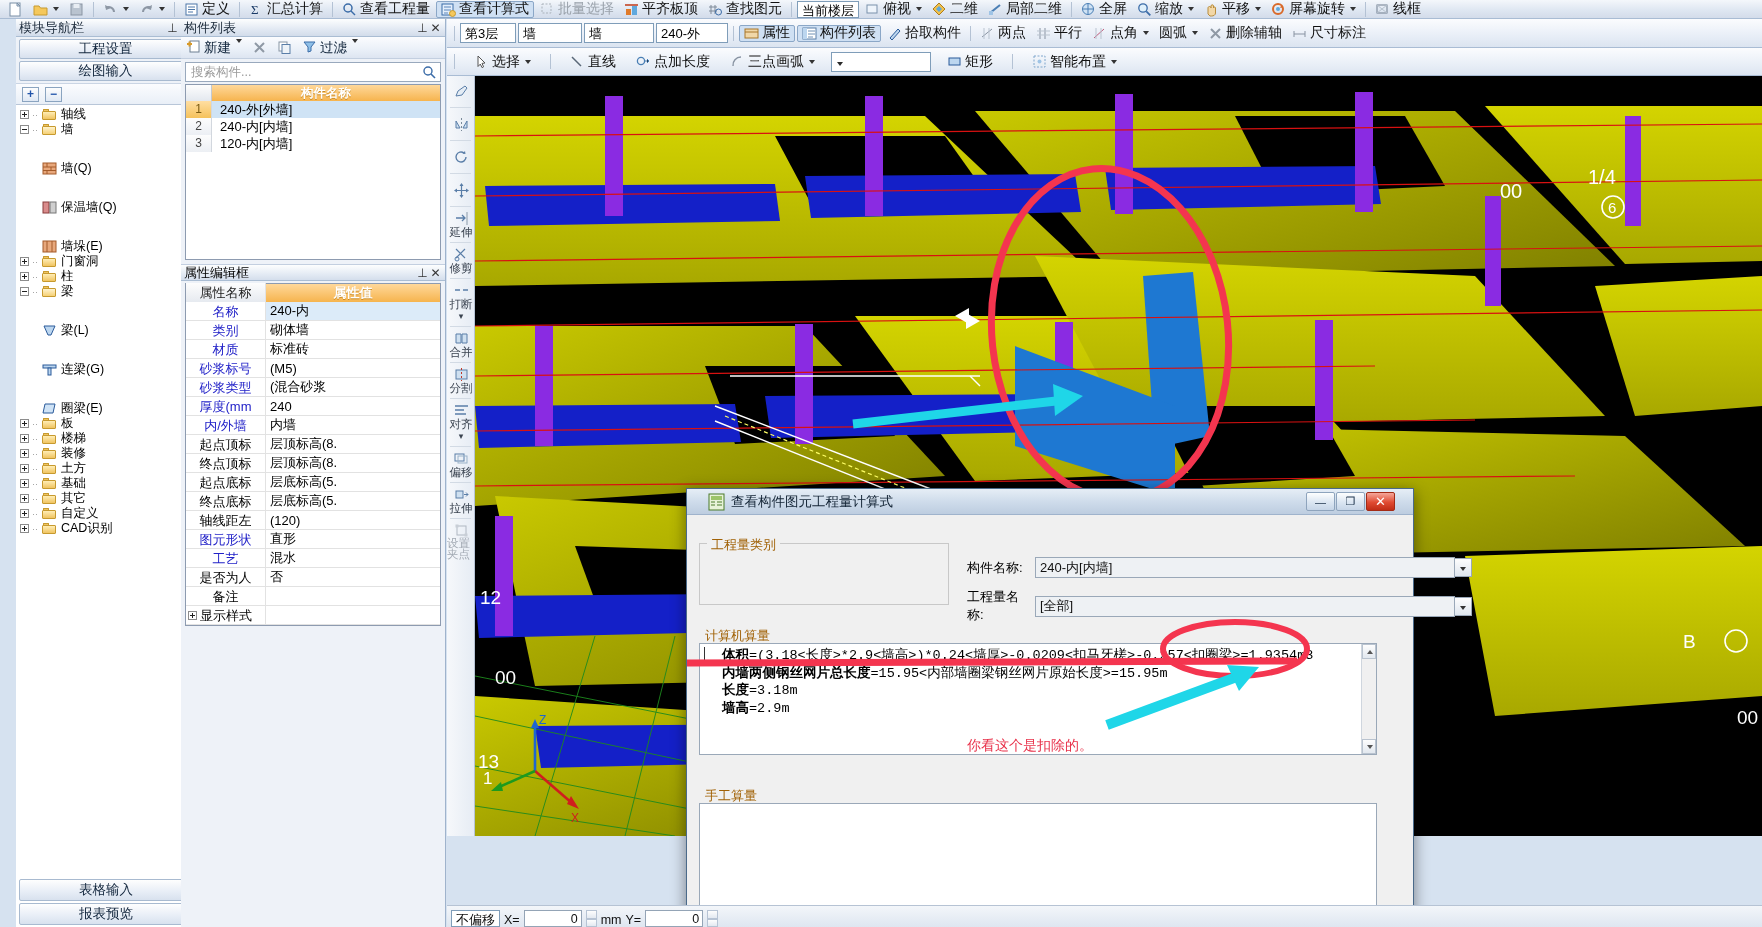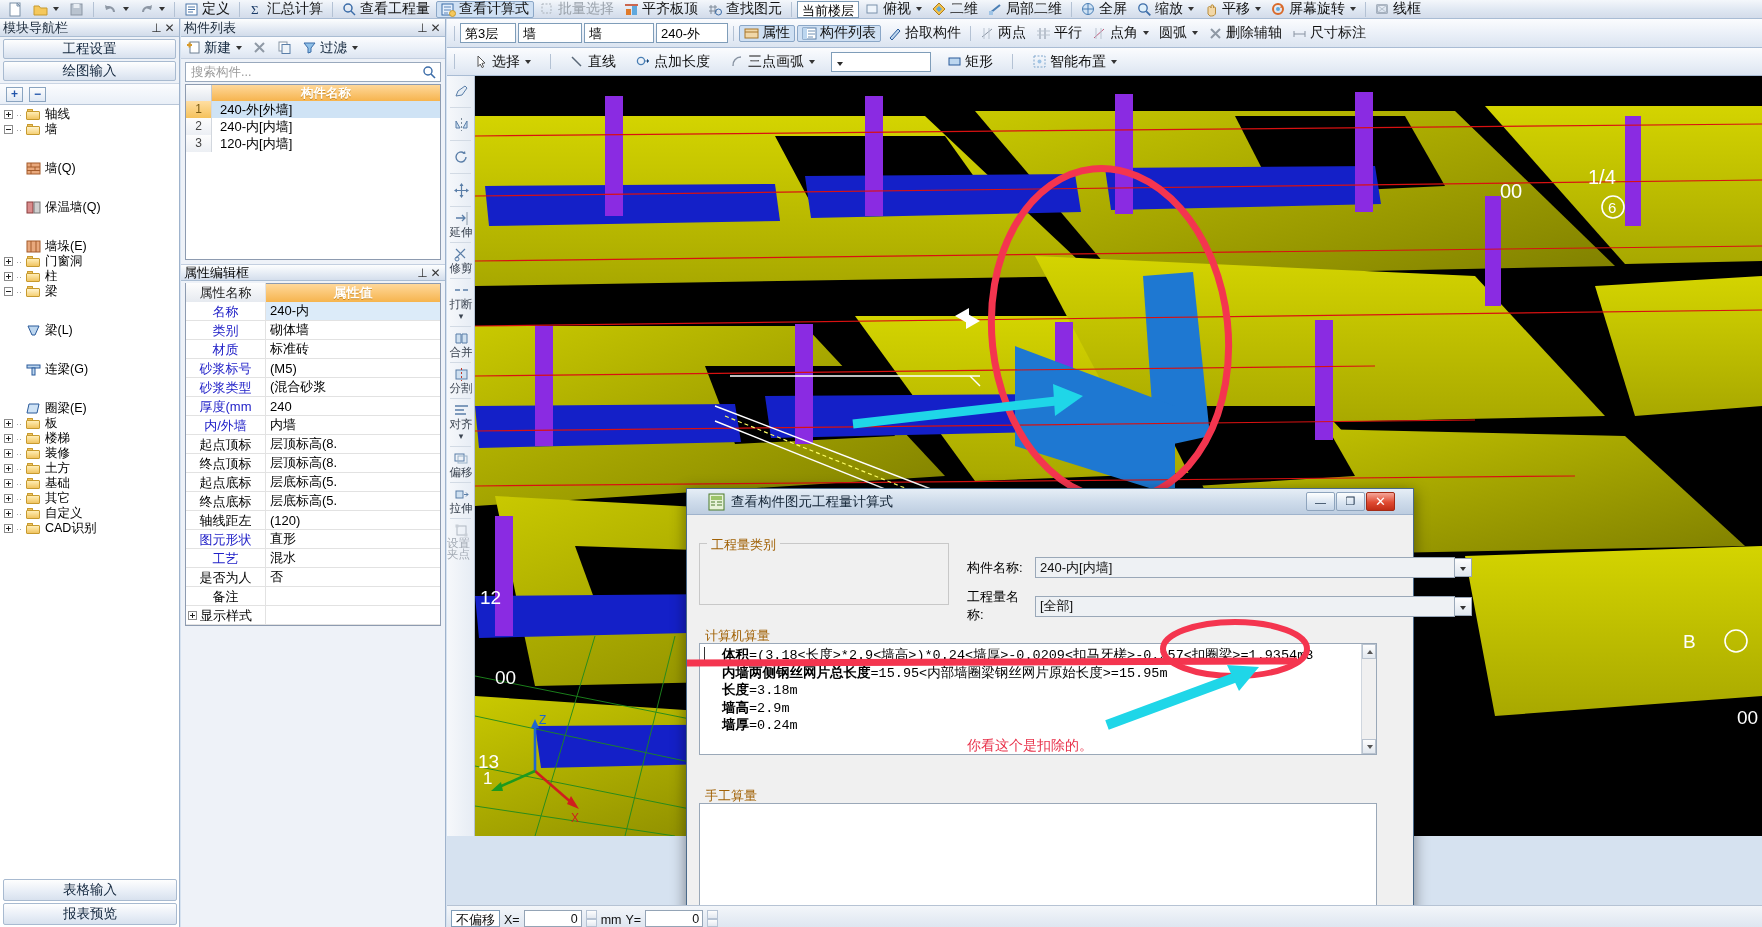--- a/index.html
+++ b/index.html
@@ -48,21 +48,21 @@
     border-left:3px solid transparent; border-right:3px solid transparent;
     border-top:4px solid #2a2a2a;
   }
   .caret { display:inline-block; width:0;height:0; margin-left:2px;
     border-left:3.5px solid transparent;border-right:3.5px solid transparent;border-top:4px solid #333; }
 
   
   .tb3 { top:48px; height:28px; background:linear-gradient(#fbfcfe,#e9eff7 60%,#dde5f1);gap:12px; }
 
   
-  .navpanel { position:absolute; left:0; top:19px; width:180px; height:908px; background:#eef2f8;
+  .navpanel { position:absolute; left:16px; top:19px; width:180px; height:908px; background:#eef2f8;
     border-right:1px solid #9fb3cc; }
   .panelbar {
     height:18px; background:linear-gradient(#fdfefe,#e2e9f3 60%,#d2dcea);
     border-bottom:1px solid #aabdd3; display:flex; align-items:center;
     padding:0 3px; font-size:13px; color:#1b2a3a;
   }
   .panelbar .ttl { flex:1; }
   .pinx { width:13px; text-align:center; color:#333; font-size:12px; cursor:pointer; }
   .navbtn {
     height:20px; margin:2px 3px; background:linear-gradient(#fefefe,#e7edf6 60%,#d8e1ee);
@@ -91,21 +91,21 @@
   .fbox { position:absolute; left:0; top:2px; width:14px; height:9px; border-radius:1px; }
   .ftab { position:absolute; left:1px; top:0px; width:6px; height:3px;
     background:#f0c461; border:1px solid #c79a2e; border-bottom:none; border-radius:1px 1px 0 0;}
   .leafic { width:15px;height:13px; margin-right:4px; flex:none; }
 
   
   .midpanel { position:absolute; left:181px; top:19px; width:265px; height:908px;
     background:#eef2f8; border-right:1px solid #9fb3cc; }
   .clbar { display:flex; align-items:center; height:22px; padding:0 2px; gap:4px;
     background:linear-gradient(#fbfcfe,#eaf0f8 60%,#dde5f1); border-bottom:1px solid #c3cfe0;}
-  .clbtn { display:inline-flex;align-items:center;gap:3px;font-size:13.5px;color:#10243b;
+  .clbtn { display:inline-flex;gap:3px;font-size:13.5px;color:#10243b;
     padding:8px 3px; cursor:default;}
   .searchrow { height:20px; margin:3px 4px 2px 4px; background:#fff; border:1px solid #99a9bd;
     display:flex; align-items:center; padding:0 3px; }
   .searchrow input { border:0; outline:0; flex:1; font-size:12.5px; color:#333;
     font-family:inherit; background:transparent; }
   .searchrow input::placeholder { color:#9b9b9b; }
   .gridwrap { margin:0 4px; border:1px solid #8d9bb0; background:#fff; height:176px; overflow:hidden; }
   .ghead { display:flex; height:16px; font-size:12.5px; }
   .ghead .gh0 { width:26px; background:linear-gradient(#fdfdfd,#e3e8ef); border-right:1px solid #c3c9d2; }
   .ghead .gh1 { flex:1; background:linear-gradient(#ffd89a,#f6b44e); color:#fff;
@@ -1198,21 +1198,20 @@
       </div>
 
       <div class="fsetlabel" style="left:14px;top:112px;">计算机算量</div>
       <div class="calcbox" style="left:12px;top:128px;width:678px;height:112px;">
         <div style="position:absolute;left:4px;top:3px;width:1px;height:15px;background:#333;"></div>
         <div style="padding-top:3px;">
           <div class="calcline"><b>体积</b><span>=(3.18&lt;长度&gt;*2.9&lt;墙高&gt;)*0.24&lt;墙厚&gt;-0.0209&lt;扣马牙槎&gt;-0.257&lt;扣圈梁&gt;=1.9354m3</span></div>
           <div class="calcline"><b>内墙两侧钢丝网片总长度</b><span>=15.95&lt;内部墙圈梁钢丝网片原始长度&gt;=15.95m</span></div>
           <div class="calcline"><b>长度</b><span>=3.18m</span></div>
           <div class="calcline"><b>墙高</b><span>=2.9m</span></div>
-          <div class="calcline"><b>墙厚</b><span>=0.24m</span></div>
         </div>
         <div class="vscroll">
           <div class="vsbtn"></div>
           <div class="vsbtn dn" style="position:absolute;bottom:0;width:100%"></div>
         </div>
       </div>
 
       <div class="anno" style="left:280px;top:222px;">你看这个是扣除的。</div>
 
       <div class="fsetlabel" style="left:14px;top:272px;">手工算量</div>

